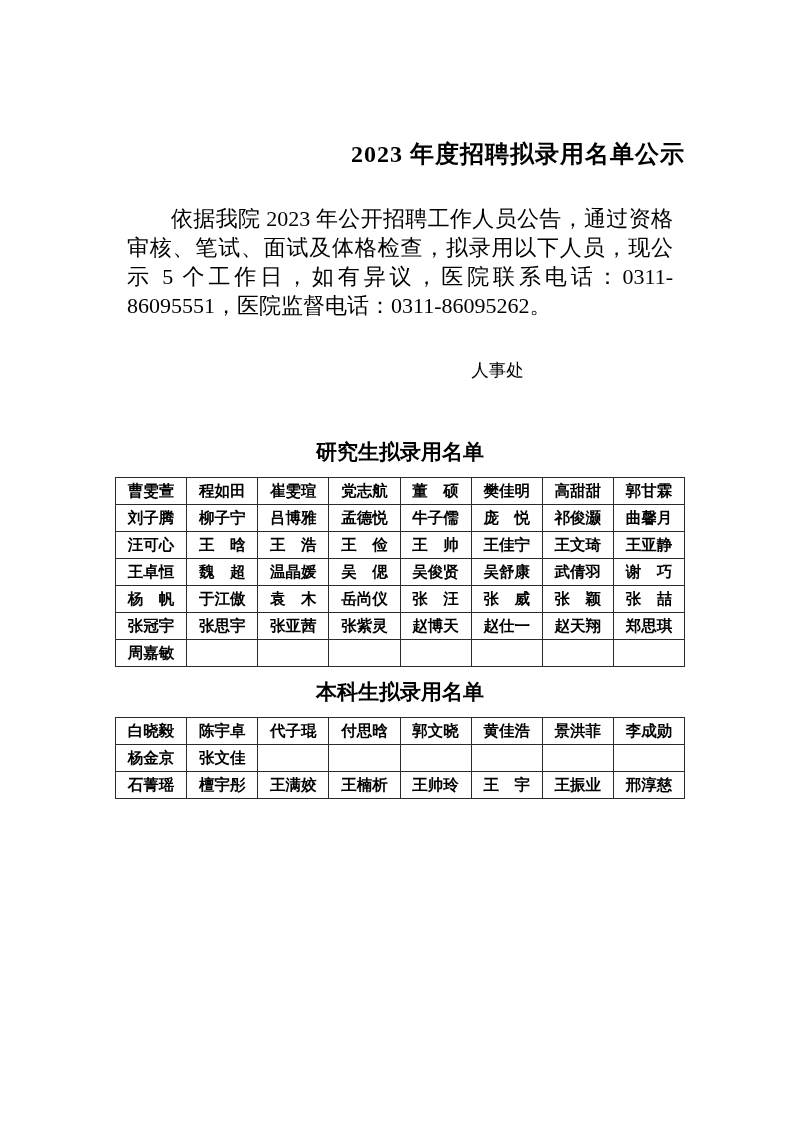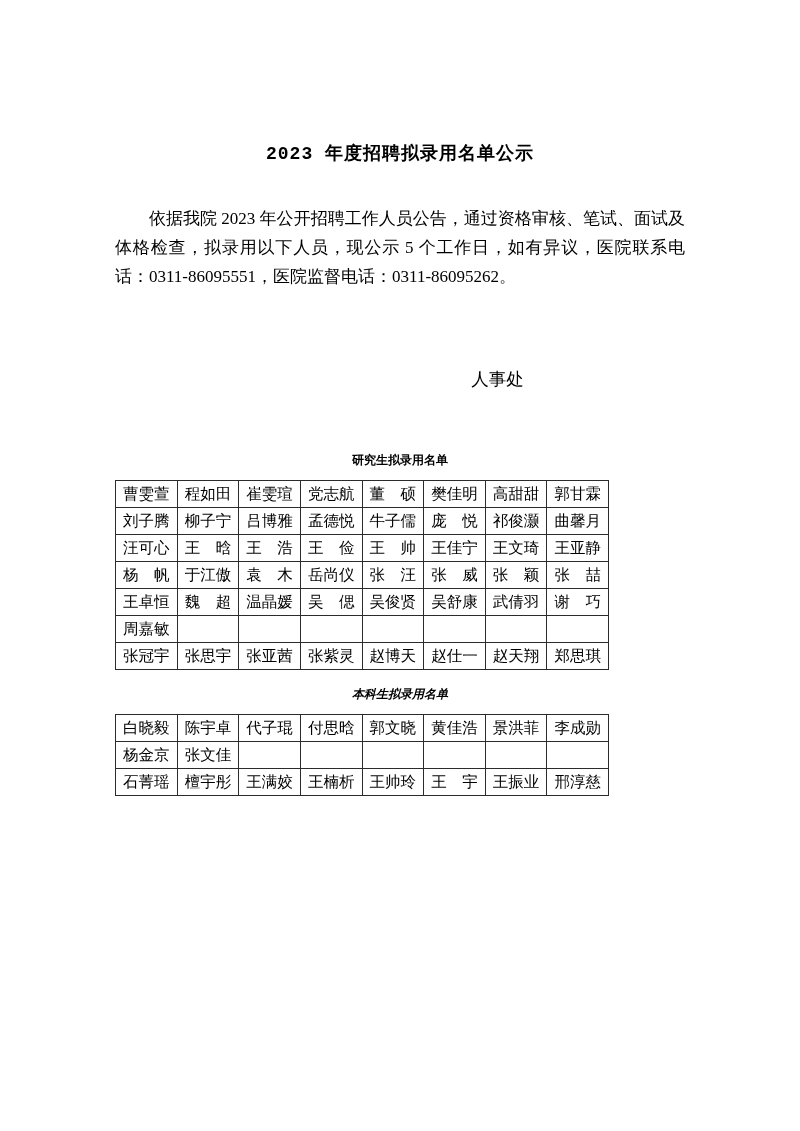--- a/index.html
+++ b/index.html
@@ -11,57 +11,57 @@
     color: #000000;
     font-family: "Liberation Serif", "DejaVu Serif", serif;
     overflow: hidden;
     box-sizing: border-box;
   }
   .content {
     box-sizing: border-box;
     padding: 140px 115px 0 115px;
   }
   .doc-title {
-    text-align: center;
-    font-size: 18px;
+    text-align: right;
+    font-size: 24px;
     line-height: 28px;
     font-weight: bold;
     letter-spacing: 1px;
-    font-family: Liberation Mono, monospace;
   }
   .body-text { margin-top: 36px; }
   .para {
-    font-size: 17px;
+    font-size: 22px;
     line-height: 29px;
     text-align: justify;
     text-indent: 2em;
-    margin: 0;
+    margin: 12px;
   }
   .sig-block {
-    margin-top: 74px;
+    margin-top: 36px;
     margin-left: 195px;
     text-align: center;
     font-size: 17.5px;
     line-height: 29px;
   }
   .sig-date { margin-top: 6px; }
   .table-title {
     margin-top: 56px;
     text-align: center;
-    font-size: 12px;
+    font-size: 21px;
     line-height: 21px;
     font-weight: bold;
     font-family: "Liberation Sans", "DejaVu Sans", sans-serif;
   }
-  .table-title.second { margin-top: 14px; font-style: italic; }
+  .table-title.second { margin-top: 14px; }
   table.name-table {
-    margin-top: 9px;
-    width: 494px;
+    margin-top: 15px;
+    width: 570px;
     border-collapse: collapse;
     table-layout: fixed;
+    font-weight: bold;
   }
   table.name-table td {
     border: 1px solid #2b2b2b;
     height: 26px;
     text-align: center;
     vertical-align: middle;
     font-size: 15.5px;
     font-family: "Liberation Serif", "DejaVu Serif", serif;
     padding: 0 2px;
     overflow: hidden;
@@ -112,59 +112,59 @@
             <td>汪可心</td>
             <td>王　晗</td>
             <td>王　浩</td>
             <td>王　俭</td>
             <td>王　帅</td>
             <td>王佳宁</td>
             <td>王文琦</td>
             <td>王亚静</td>
           </tr>
           <tr>
+            <td>王卓恒</td>
+            <td>魏　超</td>
+            <td>温晶媛</td>
+            <td>吴　偲</td>
+            <td>吴俊贤</td>
+            <td>吴舒康</td>
+            <td>武倩羽</td>
+            <td>谢　巧</td>
+          </tr>
+          <tr>
             <td>杨　帆</td>
             <td>于江傲</td>
             <td>袁　木</td>
             <td>岳尚仪</td>
             <td>张　汪</td>
             <td>张　威</td>
             <td>张　颖</td>
             <td>张　喆</td>
           </tr>
           <tr>
-            <td>王卓恒</td>
-            <td>魏　超</td>
-            <td>温晶媛</td>
-            <td>吴　偲</td>
-            <td>吴俊贤</td>
-            <td>吴舒康</td>
-            <td>武倩羽</td>
-            <td>谢　巧</td>
-          </tr>
-          <tr>
-            <td>周嘉敏</td>
-            <td></td>
-            <td></td>
-            <td></td>
-            <td></td>
-            <td></td>
-            <td></td>
-            <td></td>
-          </tr>
-          <tr>
             <td>张冠宇</td>
             <td>张思宇</td>
             <td>张亚茜</td>
             <td>张紫灵</td>
             <td>赵博天</td>
             <td>赵仕一</td>
             <td>赵天翔</td>
             <td>郑思琪</td>
           </tr>
+          <tr>
+            <td>周嘉敏</td>
+            <td></td>
+            <td></td>
+            <td></td>
+            <td></td>
+            <td></td>
+            <td></td>
+            <td></td>
+          </tr>
         </tbody>
     </table>
 
     <div class="table-title second">本科生拟录用名单</div>
 
     <table class="name-table">
       <tbody>
           <tr>
             <td>白晓毅</td>
             <td>陈宇卓</td>

